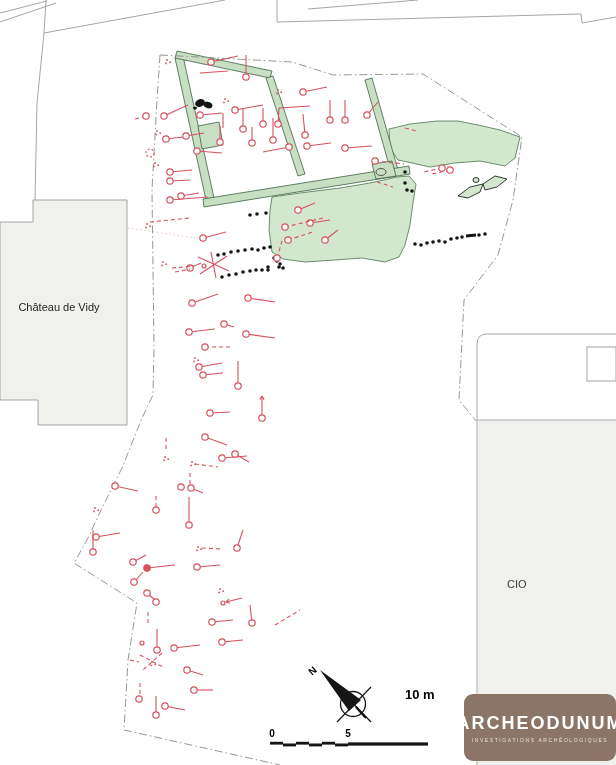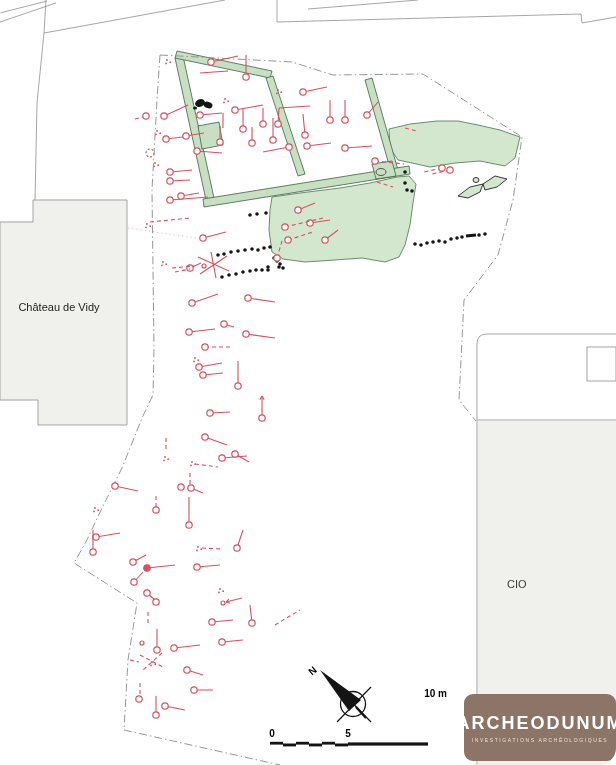--- a/index.html
+++ b/index.html
@@ -1,26 +1,26 @@
 <!DOCTYPE html>
 <html><head>
 <meta charset="utf-8">
 <style>
   html,body{margin:0;padding:0;background:#ffffff;}
   .stage{position:relative;width:616px;height:765px;background:#ffffff;overflow:hidden;
-         font-family:"Liberation Sans",sans-serif;border-radius:17px;}
+         font-family:"Liberation Sans",sans-serif;}
   svg{position:absolute;left:0;top:0;}
   .lbl{position:absolute;color:#2a2a2a;font-size:11px;line-height:1.1;}
   .chateau{left:3px;top:301px;width:112px;text-align:center;color:#1d1d1d;}
   .cio{left:507px;top:578px;width:60px;text-align:left;color:#3a3a3a;}
   .north-n{left:308px;top:663px;width:14px;font-weight:bold;font-size:10px;color:#000;
            transform:rotate(-40deg);}
   .s0{left:266px;top:728px;width:12px;font-weight:bold;font-size:10px;color:#000;text-align:center;}
   .s5{left:342px;top:728px;width:12px;font-weight:bold;font-size:10px;color:#000;text-align:center;}
-  .s10{left:405px;top:688px;width:42px;font-weight:bold;font-size:10px;color:#000;text-align:right;}
+  .s10{left:405px;top:688px;width:42px;font-weight:bold;font-size:13px;color:#000;text-align:left;}
   .logo{position:absolute;left:464px;top:694px;width:152px;height:67px;border-radius:9px;
         background:#8c7566;display:flex;flex-direction:column;align-items:center;justify-content:center;}
   .logo-title{color:#ffffff;font-weight:bold;font-size:18px;letter-spacing:2px;white-space:nowrap;}
   .logo-sub{color:#e9e0d8;font-size:5px;letter-spacing:1.6px;margin-top:3px;white-space:nowrap;}
 </style>
 </head>
 <body>
 
 <div class="stage">
   <svg id="plan" width="616" height="765" viewBox="0 0 616 765">

